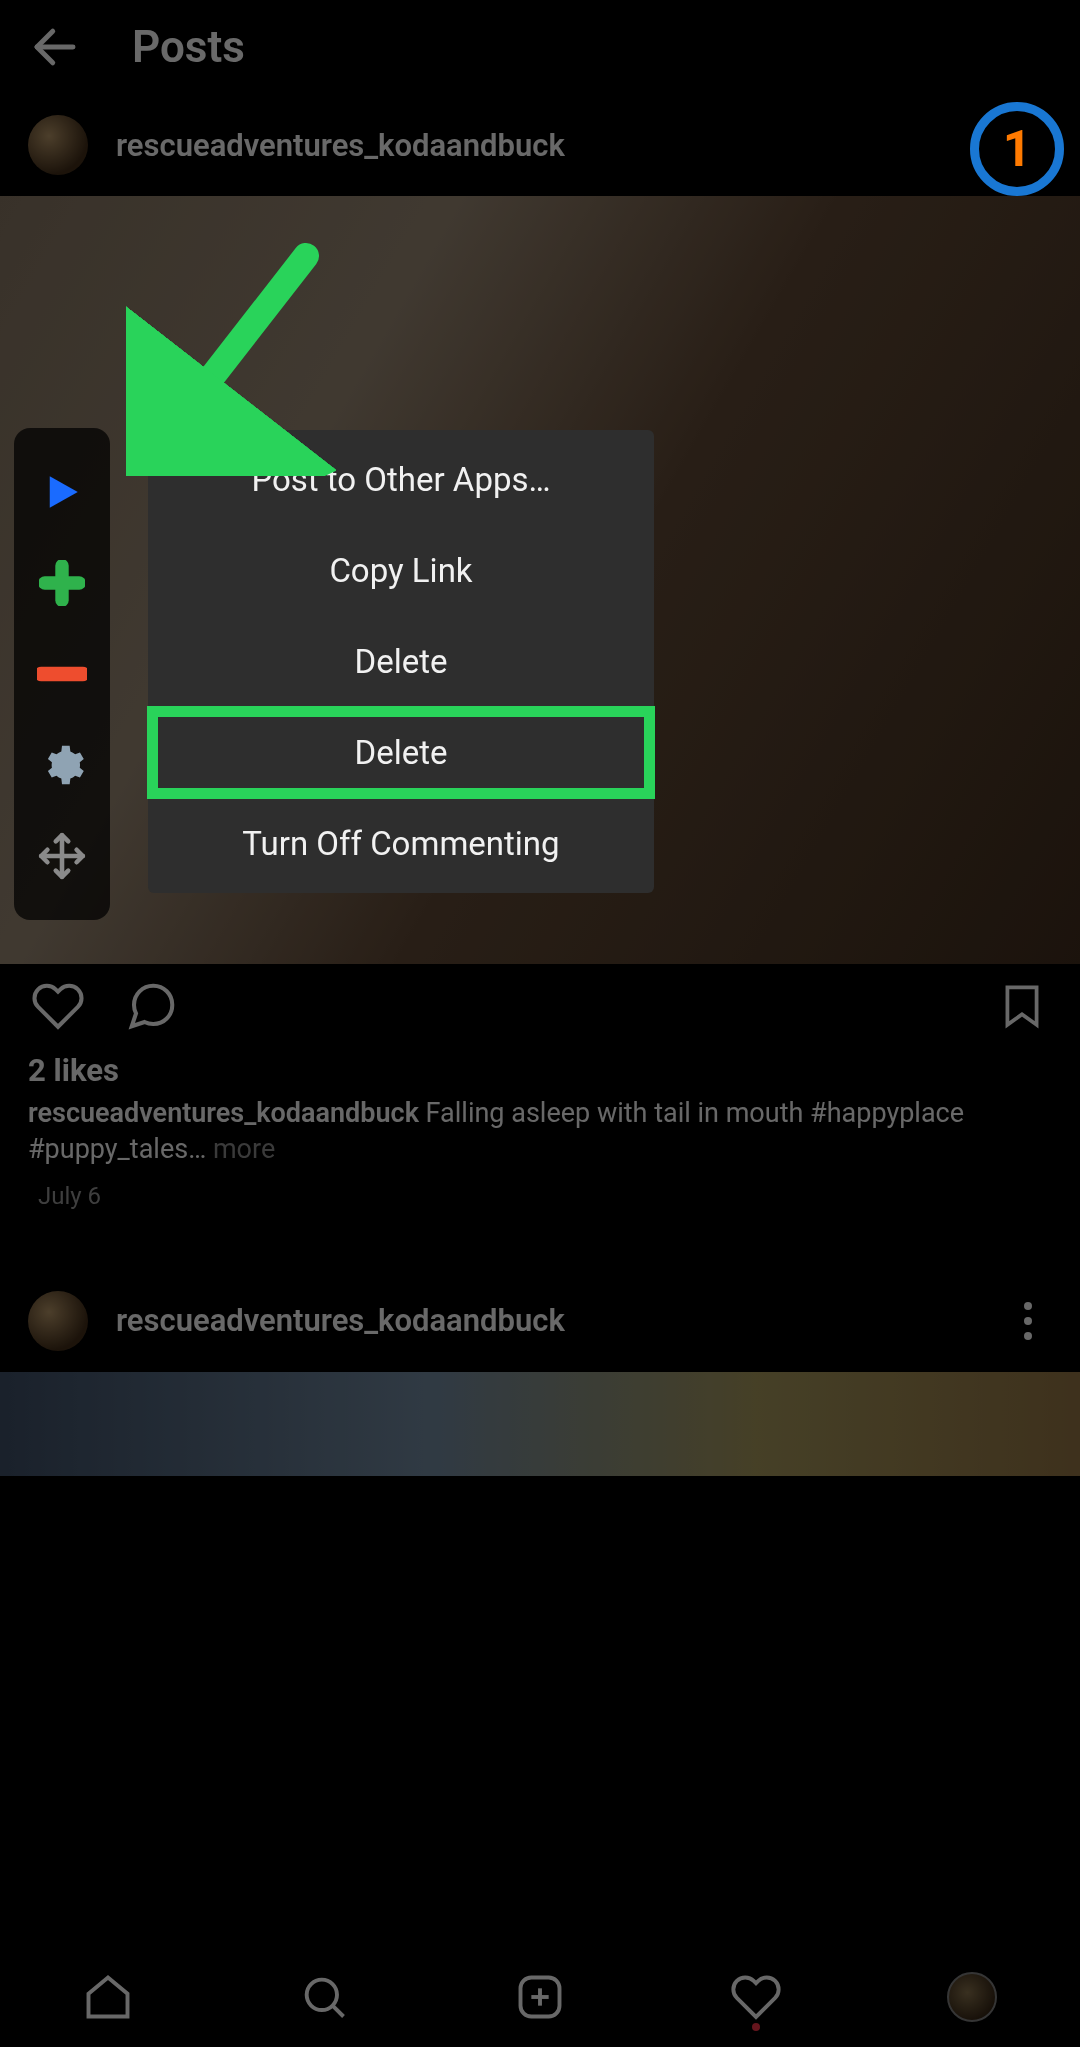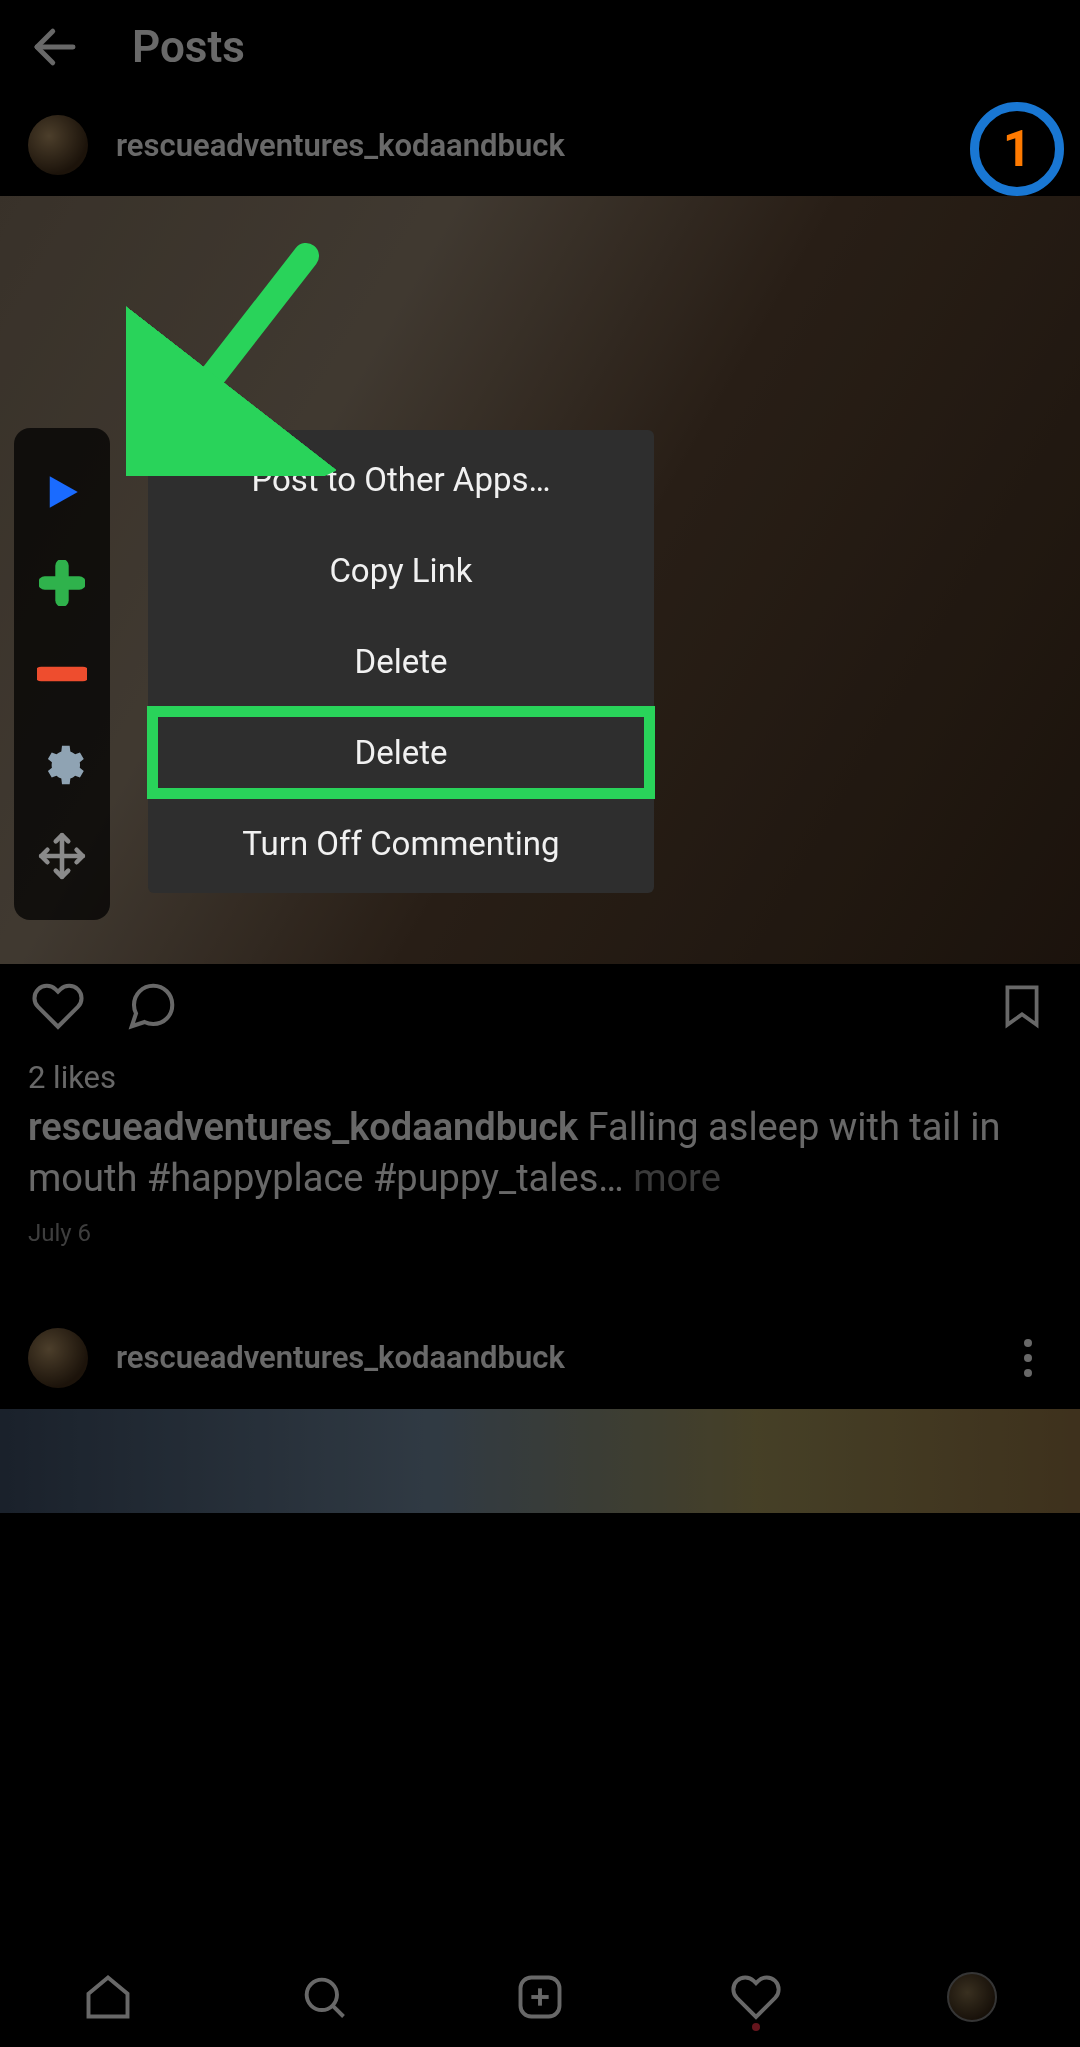--- a/index.html
+++ b/index.html
@@ -152,37 +152,38 @@
     align-items: center;
     height: 84px;
     padding: 0 28px;
     gap: 34px;
     position: relative;
     z-index: 2;
   }
   .bookmark-btn { margin-left: auto; }
   .likes {
     font-size: 31px;
-    font-weight: 400;
+    font-weight: 700;
     color: #e6e6e6;
     padding: 0 28px;
-    margin-top: 11px;
+    margin-top: 4px;
   }
   .caption {
-    font-size: 38px;
+    font-size: 27px;
     color: #e6e6e6;
     padding: 6px 28px 0 28px;
     line-height: 1.35;
   }
   .caption .user { font-weight: 600; }
   .caption .more { color: #808080; }
   .post-date {
     font-size: 24px;
     color: #8a8a8a;
     padding: 14px 28px 0 28px;
+    margin-left: 10px;
   }
   
   .second-post-header {
     margin-top: 60px;
   }
   .second-image {
     width: 1080px;
     height: 104px;
     background: linear-gradient(90deg, #3a4a60 0%, #6b8196 40%, #9b8e56 70%, #8a6d40 100%);
     position: relative;

